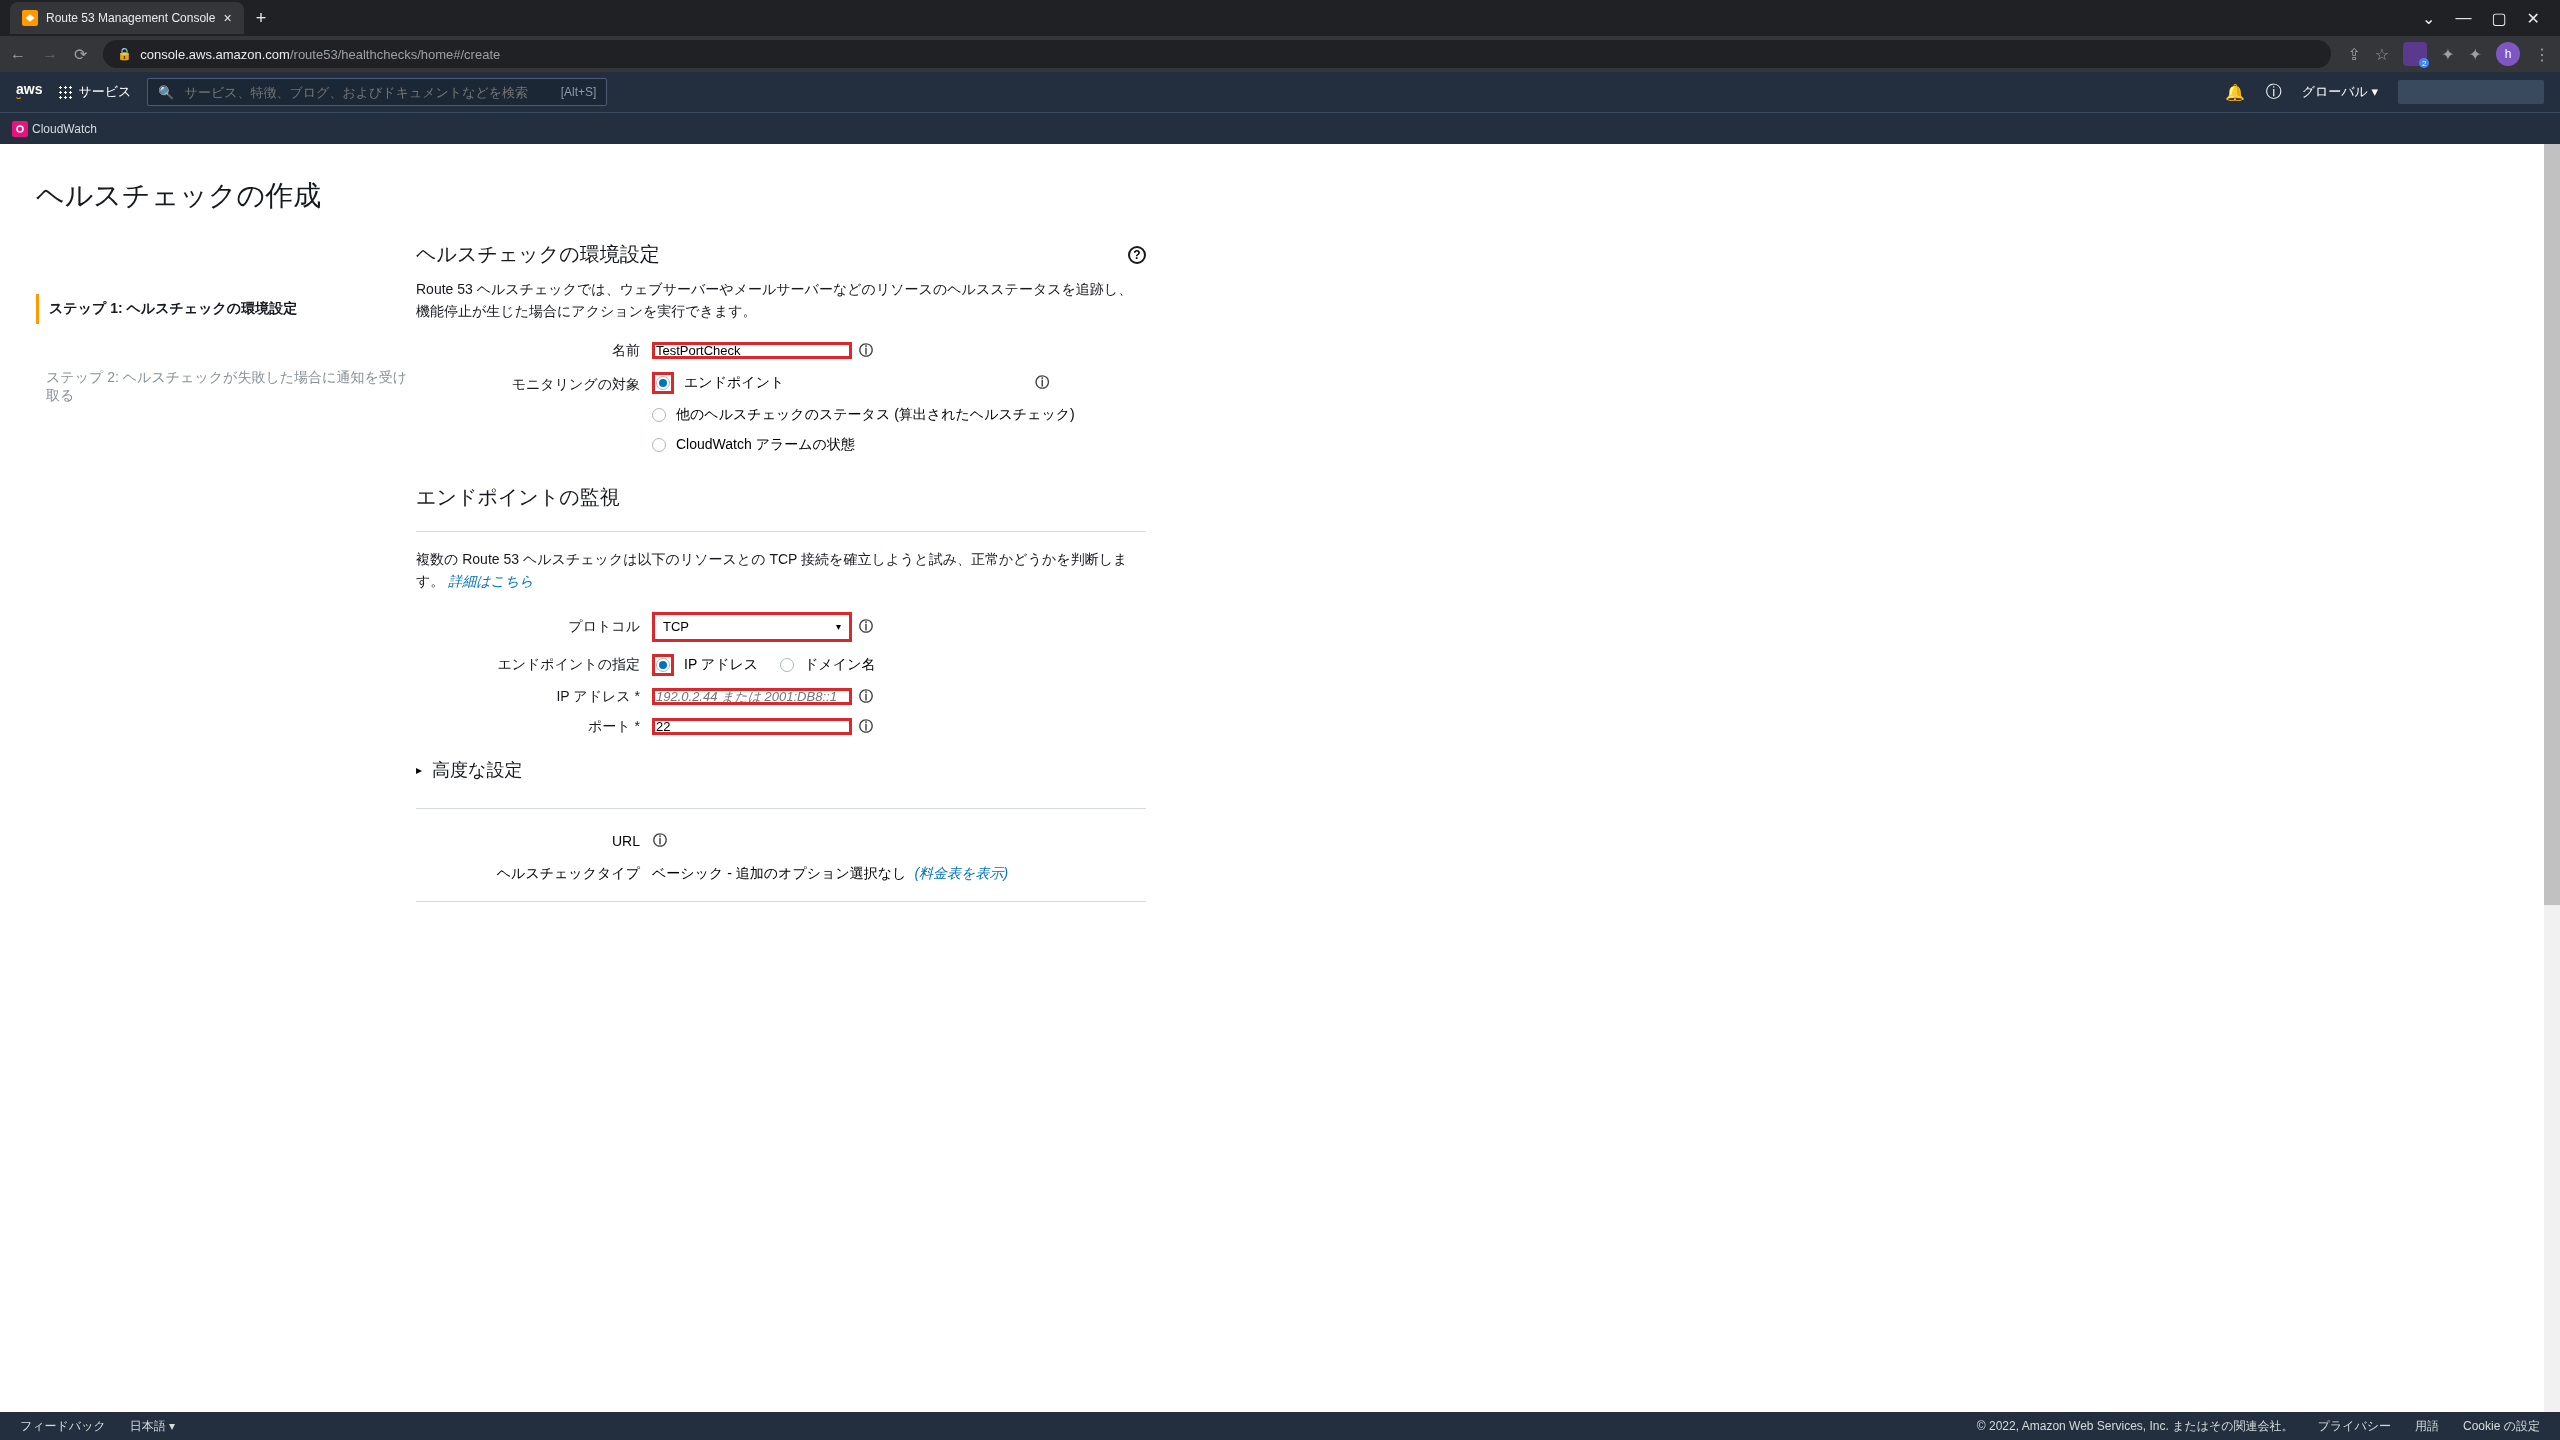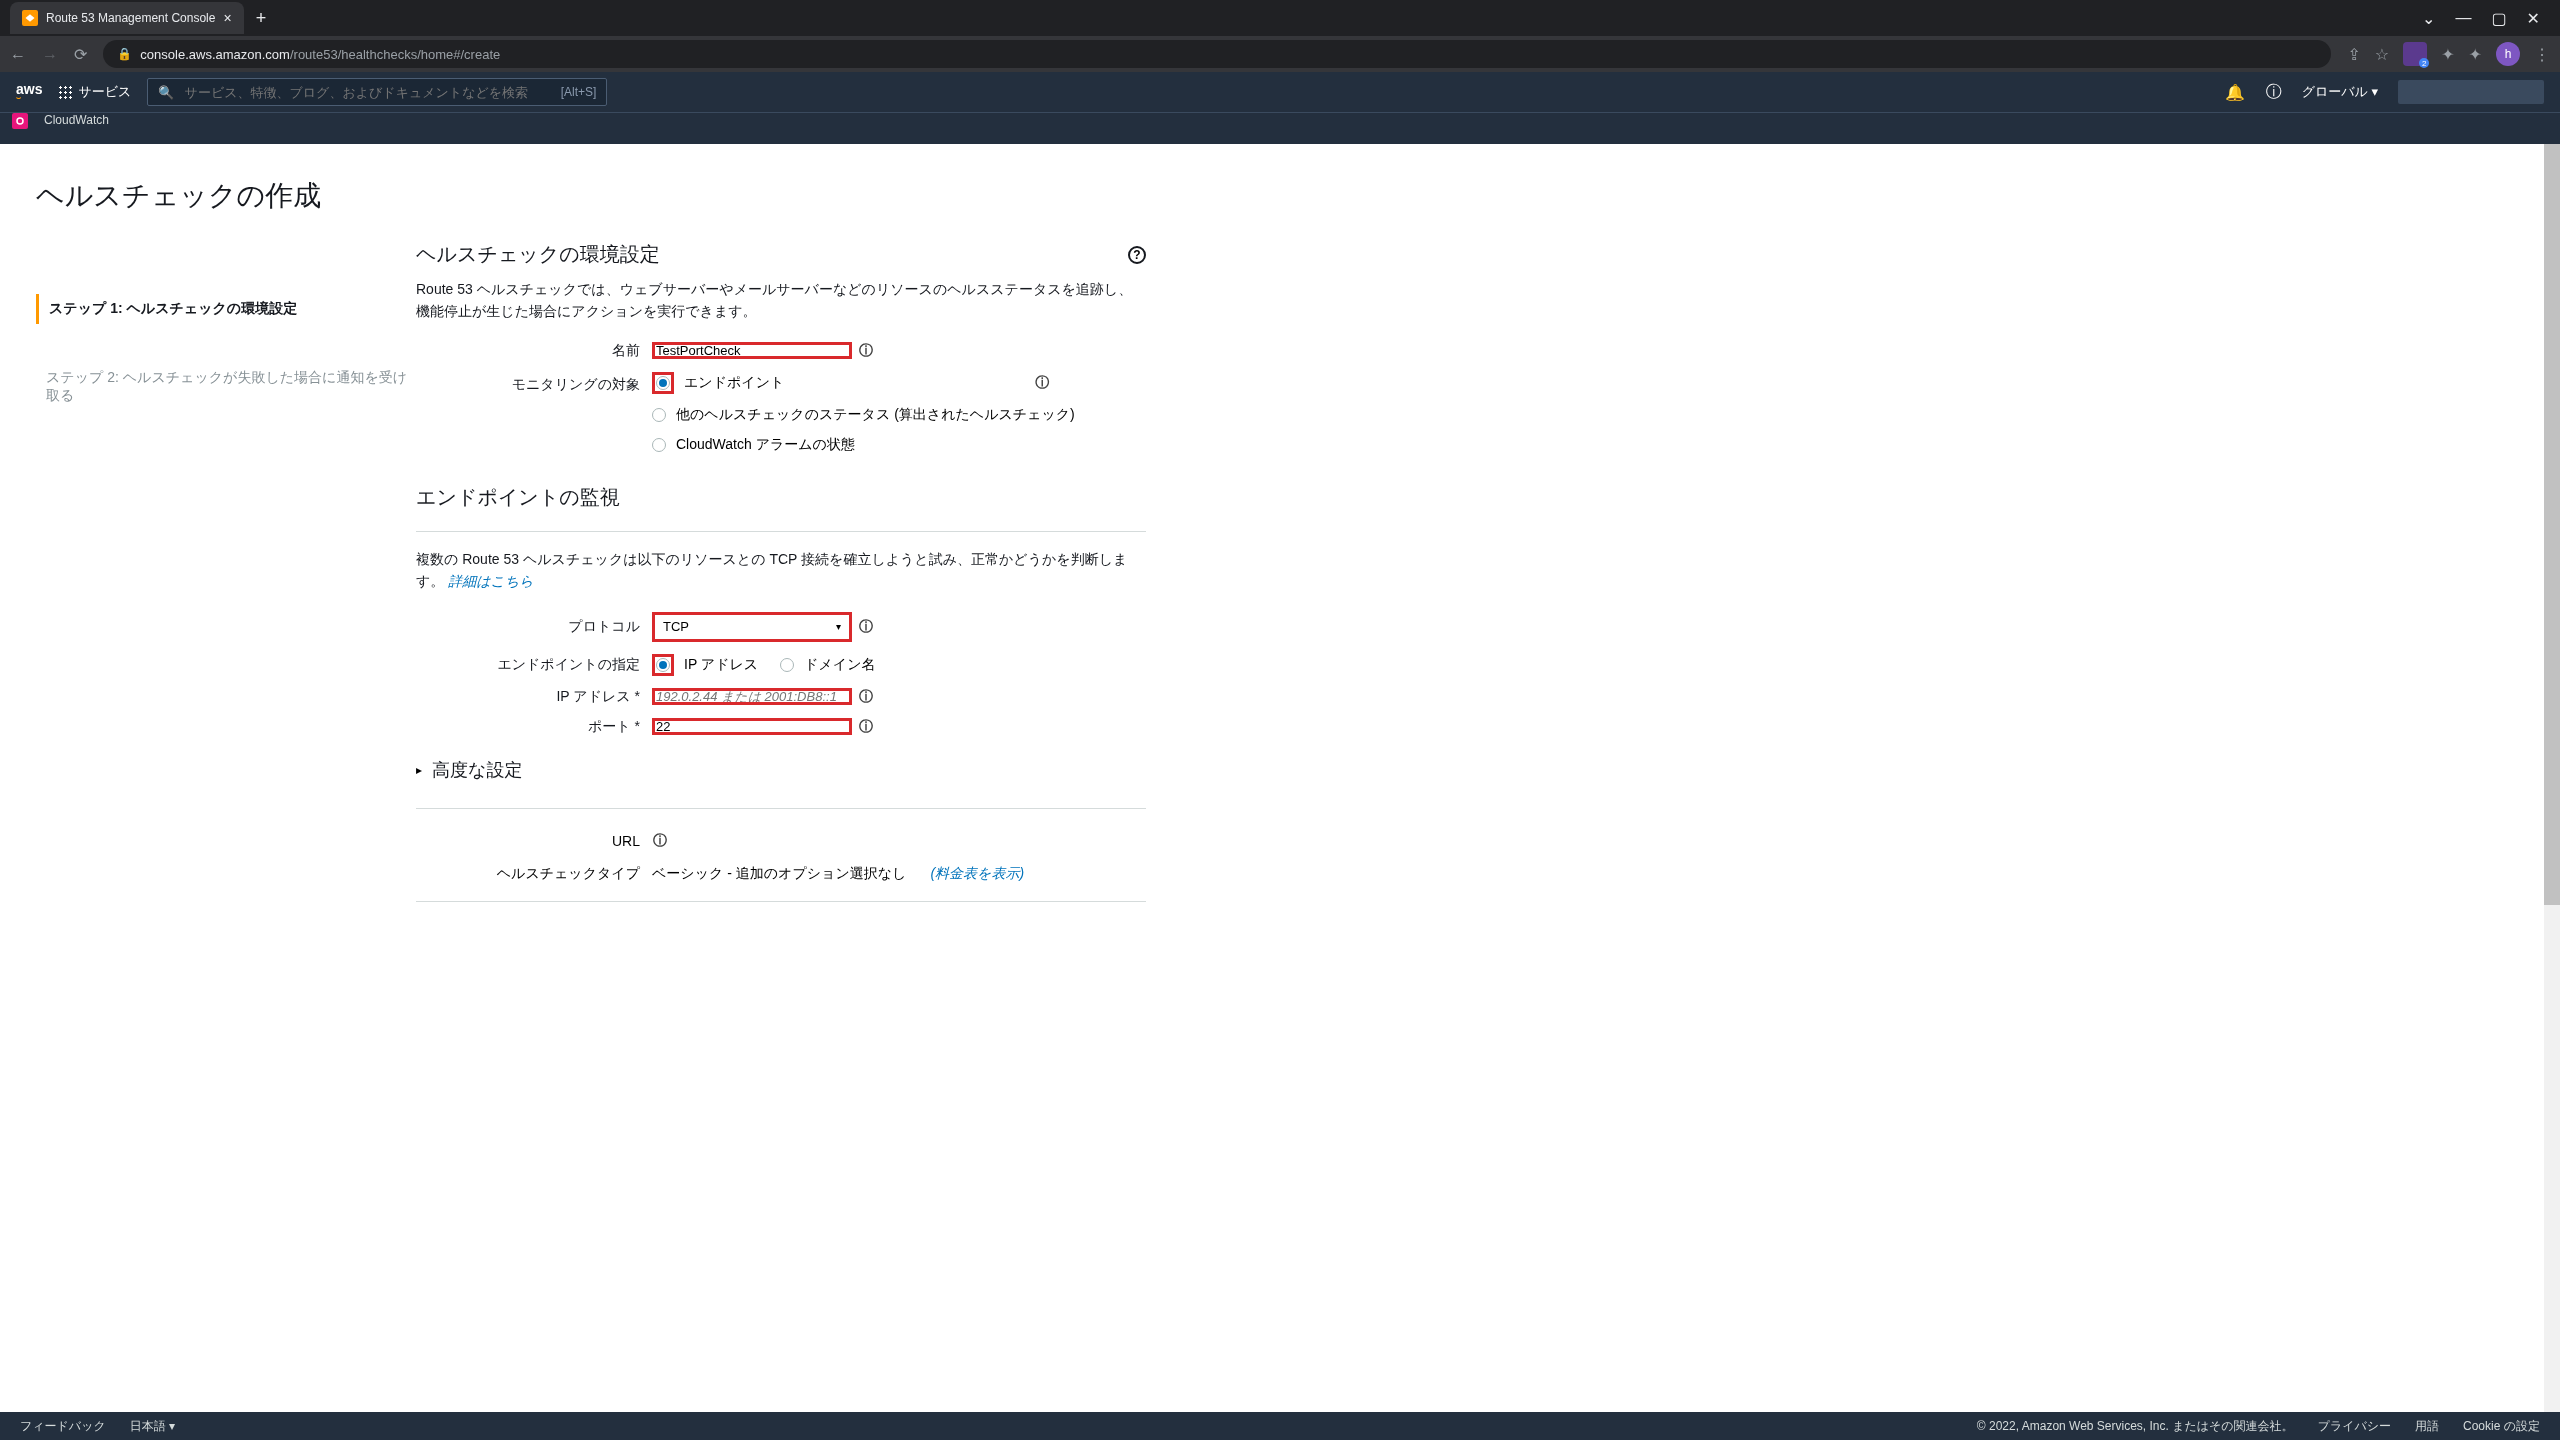--- a/index.html
+++ b/index.html
@@ -36,21 +36,21 @@
 .services-btn { display: flex; align-items: center; gap: 6px; color: #fff; font-size: 13px; cursor: pointer; }
 .grid-icon { display: inline-block; width: 14px; height: 14px; background-image: radial-gradient(circle, #fff 1.2px, transparent 1.2px); background-size: 5px 5px; }
 .search-box { display: flex; align-items: center; background: #1b2735; border: 1px solid #4b5d73; border-radius: 2px; padding: 0 10px; height: 28px; width: 460px; color: #8a99ad; font-size: 13px; gap: 10px; }
 .search-box input { flex: 1; background: transparent; border: none; outline: none; color: #fff; font-size: 13px; }
 .search-kbd { color: #8a99ad; font-size: 12px; }
 .aws-header-right { margin-left: auto; display: flex; align-items: center; gap: 20px; color: #fff; }
 .header-icon { cursor: pointer; font-size: 16px; }
 .region-sel { font-size: 13px; cursor: pointer; }
 .account-box { width: 146px; height: 24px; background: #3a4a5e; border-radius: 2px; }
 
-.aws-subheader { background: #232f3e; height: 32px; border-top: 1px solid #3a4a5e; display: flex; padding: 0 12px; gap: 16px; }
+.aws-subheader { background: #232f3e; height: 32px; border-top: 1px solid #3a4a5e; display: flex; align-items: center; padding: 0 12px; gap: 4px; }
 .cw-icon { width: 16px; height: 16px; background: #e7157b; border-radius: 2px; display: flex; align-items: center; justify-content: center; }
 .cw-label { color: #d5dbdb; font-size: 12px; cursor: pointer; }
 
 
 .main-area { display: flex; flex-direction: column; height: calc(100vh - 144px - 28px); overflow: auto; background: #fff; }
 .page-title { font-size: 28px; font-weight: 300; color: #16191f; padding: 33px 36px 10px; }
 .content-row { display: flex; padding: 0 36px; }
 
 .wizard-steps { width: 380px; padding-top: 30px; }
 .step { padding: 6px 0 6px 10px; font-size: 14px; color: #879196; margin-top: 39px; }
@@ -83,21 +83,21 @@
 
 .placeholder-text { color: #999; font-style: italic; }
 .link { color: #0073bb; cursor: pointer; font-style: italic; }
 
 .expander { display: flex; align-items: center; gap: 10px; padding: 16px 0; cursor: pointer; }
 .expander::before { content: "▸"; font-size: 12px; }
 .expander-label { font-size: 18px; color: #16191f; }
 
 .summary-row { display: flex; padding: 8px 0; font-size: 14px; }
 .summary-label { width: 236px; text-align: right; padding-right: 12px; }
-.summary-val { display: flex; align-items: flex-start; gap: 24px; }
+.summary-val { display: flex; align-items: flex-start; gap: 8px; }
 
 
 .footer { position: fixed; bottom: 0; left: 0; right: 0; height: 28px; background: #232f3e; display: flex; align-items: center; padding: 0 20px; color: #d5dbdb; font-size: 12px; }
 .footer-left { display: flex; gap: 24px; }
 .footer-right { margin-left: auto; display: flex; gap: 24px; }
 .lang-sel { display: flex; align-items: center; gap: 4px; cursor: pointer; }
 
 
 .sbar { position: fixed; right: 0; top: 144px; bottom: 28px; width: 16px; background: #f1f1f1; }
 .sbar-thumb { width: 100%; height: 60%; background: #c1c1c1; }

